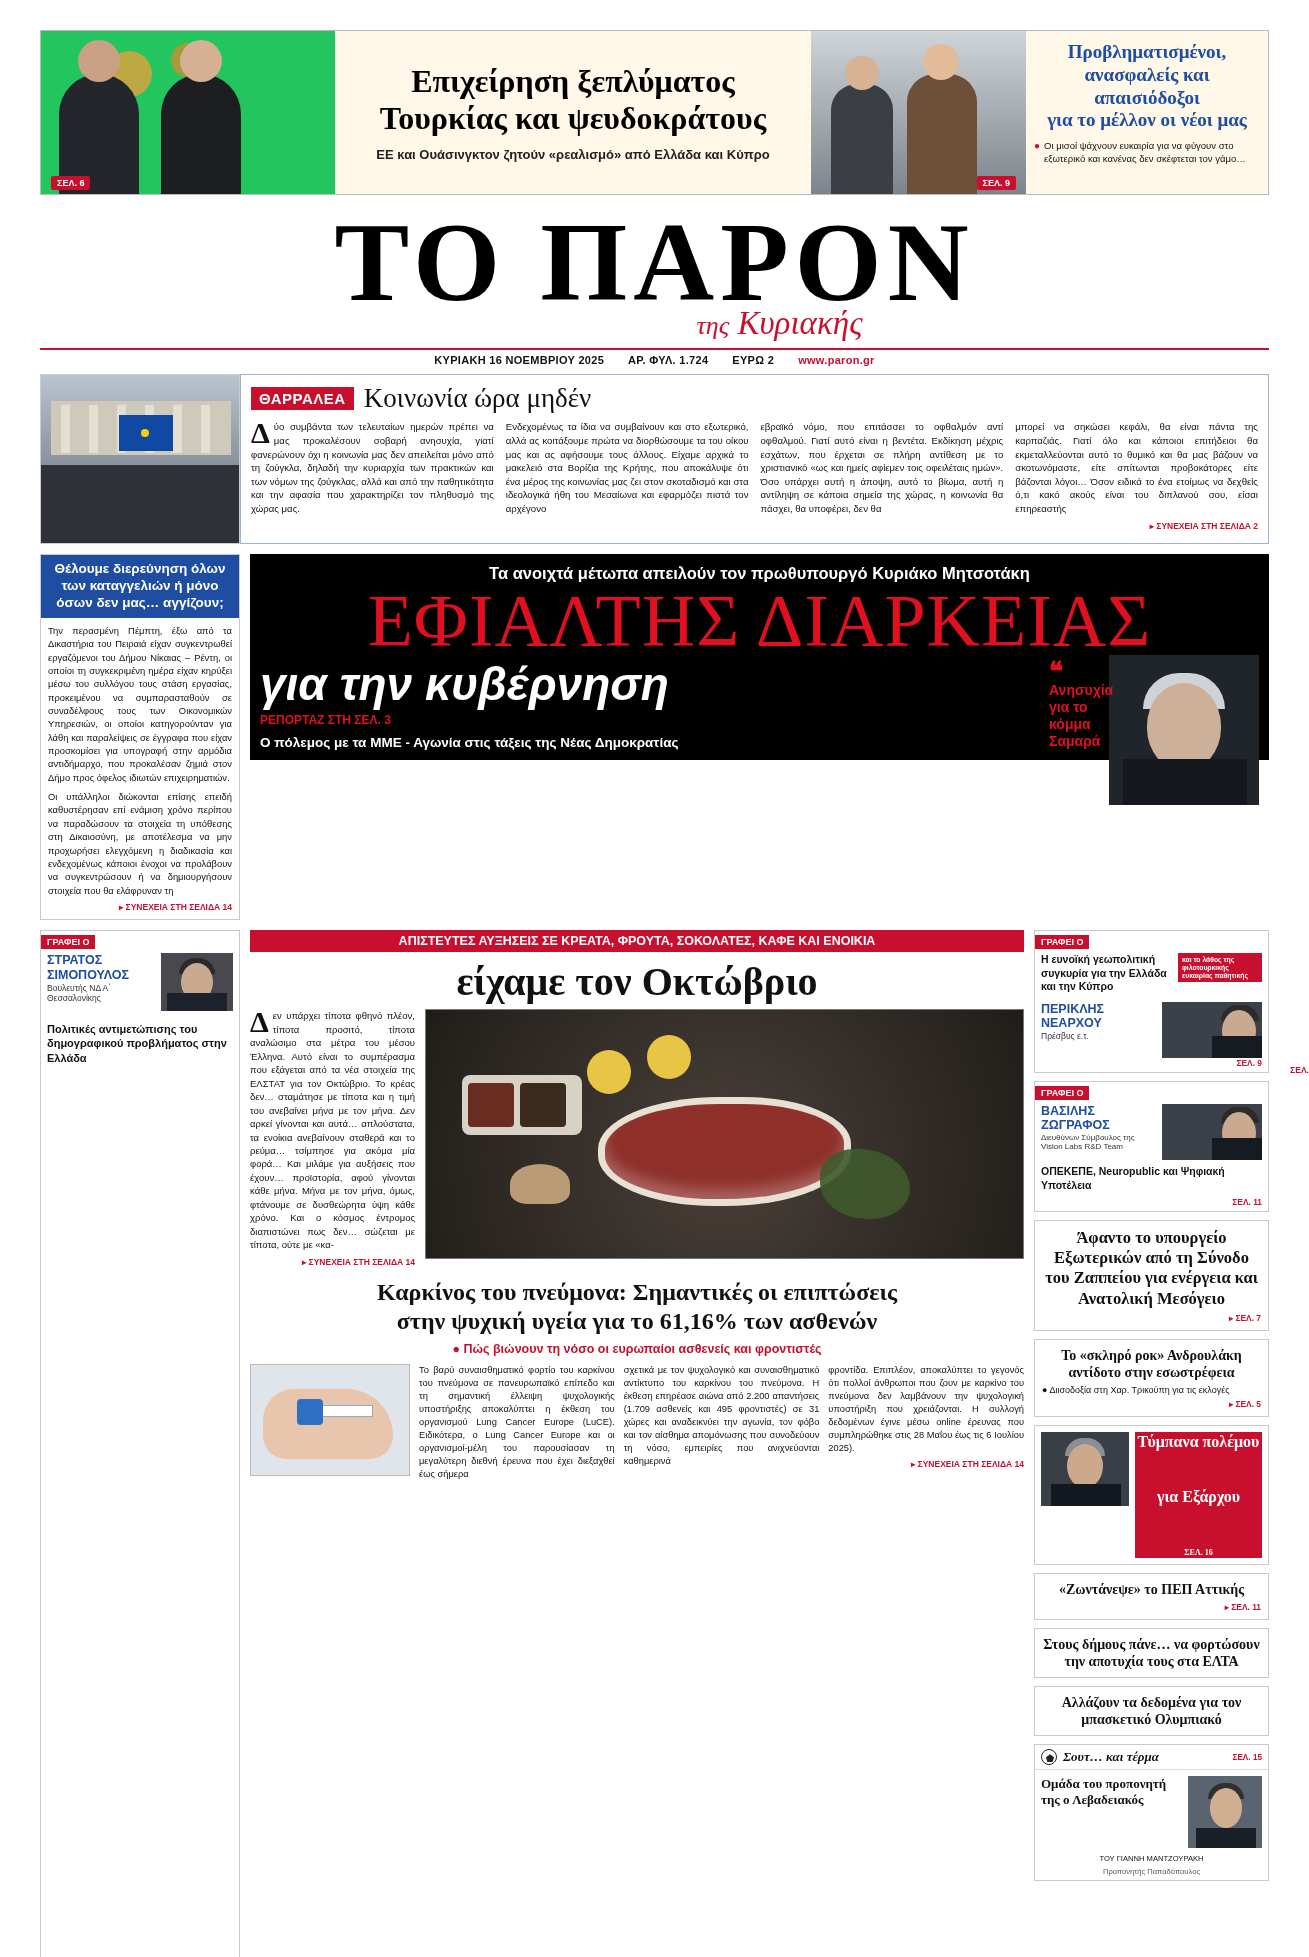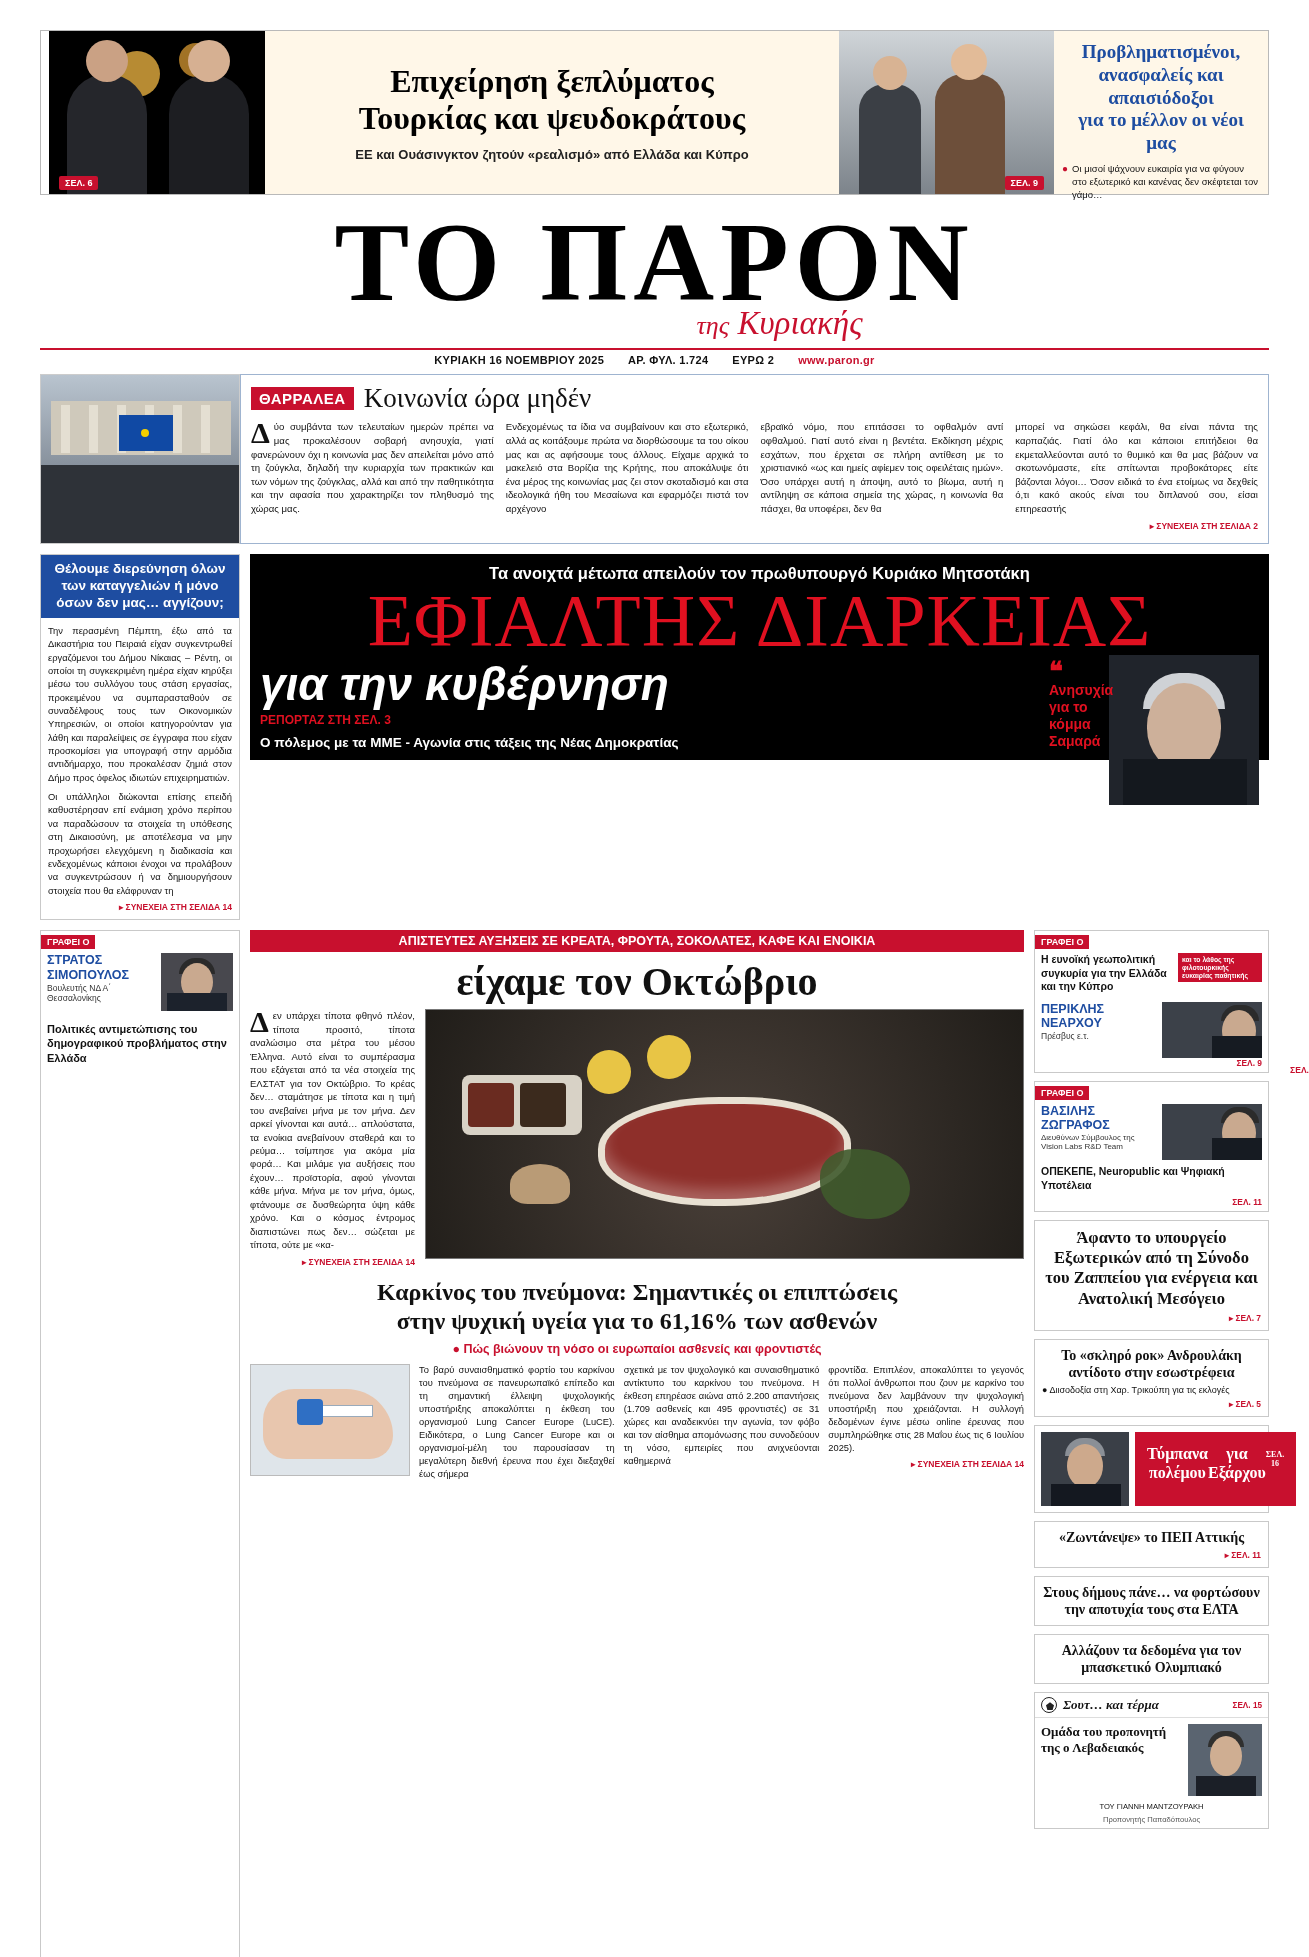--- a/index.html
+++ b/index.html
@@ -9,21 +9,21 @@
     background:#ffffff;
     font-family:"Liberation Sans", sans-serif;
     color:#111;
     position:relative;
     overflow:hidden;
   }
   .page { position:relative; width:1309px; height:1957px; padding:0 40px; }
 
   
   .topstrip { display:flex; height:165px; margin-top:30px; border:1px solid #b9b9b9; }
-  .ts-photo { width:216px; position:relative; background:#000000; overflow:hidden;margin-left:8px; }
+  .ts-photo { width:294px; position:relative; background:#22c55e; overflow:hidden; }
   .ts-photo .fig { position:absolute; bottom:0; width:80px; height:120px; background:#25262b; border-radius:40px 40px 0 0; }
   .ts-photo .fig.a { left:18px; }
   .ts-photo .fig.b { left:120px; background:#1d1e22; }
   .ts-photo .head { position:absolute; width:42px; height:42px; border-radius:50%; background:#caa184; }
   .ts-photo .head.a { left:37px; bottom:112px; }
   .ts-photo .head.b { left:139px; bottom:112px; background:#d6b092; }
   .ts-photo .lamp { position:absolute; width:46px; height:46px; border-radius:50%; background:#d7a33c; top:20px; left:65px; opacity:.85; }
   .ts-photo .lamp2 { position:absolute; width:34px; height:34px; border-radius:50%; background:#c98f2e; top:12px; left:130px; opacity:.8; }
   .ts-photo .wall { position:absolute; inset:0; background:linear-gradient(180deg,#8b7f66,#5c5547); z-index:-1; }
 
@@ -33,21 +33,21 @@
   .pagebadge { position:absolute; bottom:4px; left:10px; background:#c8102e; color:#fff; font-size:9px; padding:2px 6px; border-radius:2px; font-weight:700;}
   .pagebadge.r { left:auto; right:10px; }
 
   .ts-photo2 { width:215px; position:relative; overflow:hidden; background:#9aa0a6; }
   .ts-photo2 .sky { position:absolute; inset:0; background:linear-gradient(180deg,#cfd4d8,#7d848b); }
   .ts-photo2 .p1 { position:absolute; bottom:0; left:20px; width:62px; height:110px; background:#3b3f45; border-radius:26px 26px 0 0;}
   .ts-photo2 .p2 { position:absolute; bottom:0; left:96px; width:70px; height:120px; background:#6d4f3a; border-radius:28px 28px 0 0;}
   .ts-photo2 .h1 { position:absolute; bottom:104px; left:34px; width:34px; height:34px; border-radius:50%; background:#d8b393;}
   .ts-photo2 .h2c { position:absolute; bottom:114px; left:112px; width:36px; height:36px; border-radius:50%; background:#e2bb98;}
 
-  .ts-right { width:214px; background:#fff7e8; position:relative; padding:10px 8px; }
+  .ts-right { width:242px; background:#fff7e8; position:relative; padding:10px 8px; }
   .ts-right h3 { margin:0; font-family:"Liberation Serif", serif; color:#1e4da1; font-size:19px; line-height:1.2; text-align:center; font-weight:700;}
   .ts-right .bullets { margin-top:8px; font-size:9.5px; line-height:1.35; color:#111; }
   .ts-right .bullets .b { display:flex; gap:4px; margin-bottom:3px;}
   .ts-right .dot { color:#c8102e; font-size:10px; line-height:1.1;}
 
   
   .masthead { text-align:center; margin-top:14px; }
   .masthead .title {
     font-family:"Liberation Serif", serif;
     font-weight:700; font-size:112px; letter-spacing:6px; line-height:.95; color:#000;
@@ -165,21 +165,21 @@
   .rb-head .t { font-family:"Liberation Serif", serif; font-weight:700; font-size:16.5px; line-height:1.22; text-align:center;}
   .rb-head .t.small { font-size:14px; }
   .rb-head .p { font-size:8.4px; color:#c8102e; font-weight:700; text-align:right; margin-top:4px;}
   .rb-head .bul { font-size:9px; margin-top:4px; }
 
   .tympana { display:flex; gap:6px; border:1px solid #c9c9c9; padding:6px; margin-bottom:8px;}
   .tympana .ph { width:88px; height:74px; background:#3a3f47; position:relative; overflow:hidden; flex:none;}
   .tympana .ph .f { position:absolute; left:26px; top:12px; width:36px; height:44px; border-radius:18px/22px; background:#cda98c;}
   .tympana .ph .h { position:absolute; left:24px; top:6px; width:40px; height:18px; border-radius:20px 20px 0 0; background:#8a8f96;}
   .tympana .ph .s { position:absolute; left:10px; bottom:0; width:70px; height:22px; background:#141820;}
-  .tympana .rt { flex:1; background:#c8102e; color:#fff; font-family:"Liberation Serif", serif; font-weight:700; font-size:16px; line-height:1.2; text-align:center; display:flex; flex-direction:row; justify-content:center; padding:12px;}
+  .tympana .rt { flex:1; background:#c8102e; color:#fff; font-family:"Liberation Serif", serif; font-weight:700; font-size:16px; line-height:1.2; text-align:center; display:flex; flex-direction:column; justify-content:center; padding:0;gap:36px;}
   .tympana .rt .pg { font-size:8px; margin-top:6px; }
 
   .sport { border:1px solid #c9c9c9; margin-bottom:8px; }
   .sport .tophdr { display:flex; align-items:center; gap:6px; padding:4px 6px; border-bottom:1px solid #ddd;}
   .ball { width:16px; height:16px; border-radius:50%; background:#fff; border:1px solid #222; position:relative; flex:none;}
   .ball:after { content:""; position:absolute; left:4px; top:4px; width:8px; height:8px; background:#222; clip-path:polygon(50% 0,100% 38%,82% 100%,18% 100%,0 38%);}
   .sport .sname { font-family:"Liberation Serif", serif; font-style:italic; font-weight:700; font-size:13px;}
   .sport .pg { margin-left:auto; font-size:8.2px; color:#c8102e; font-weight:700;}
   .sport .body { display:flex; gap:6px; padding:6px;}
   .sport .tx { flex:1; font-family:"Liberation Serif", serif; font-weight:700; font-size:13px; line-height:1.25;}

